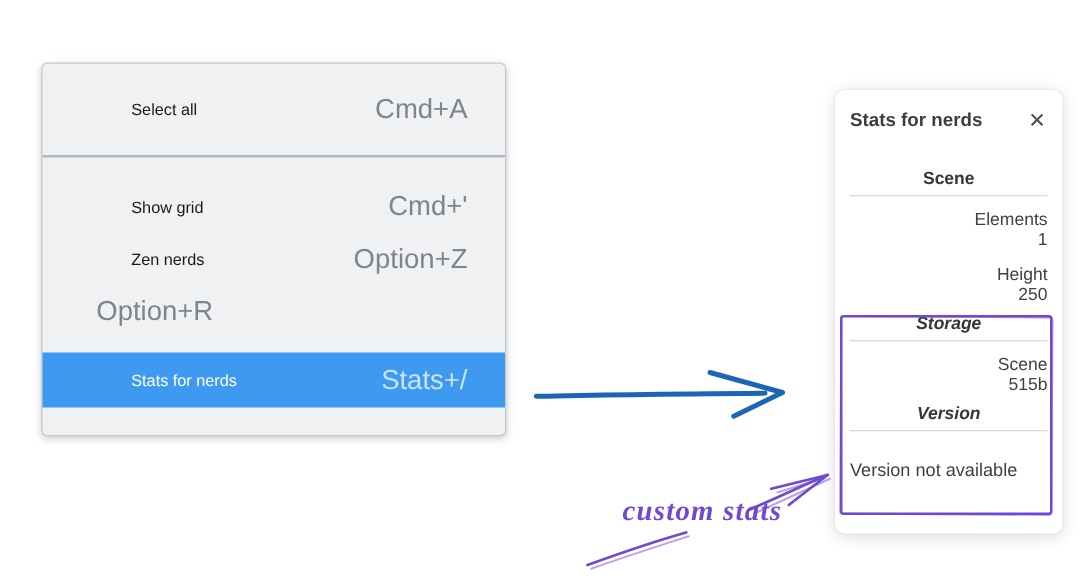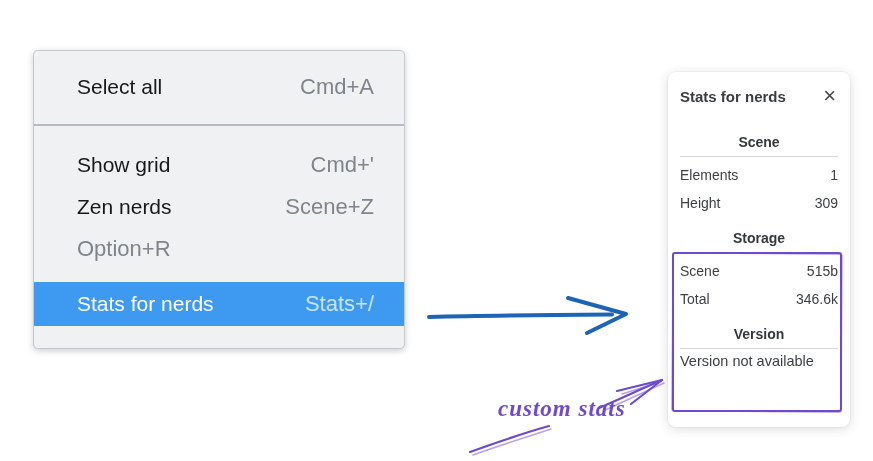--- a/index.html
+++ b/index.html
@@ -19,21 +19,21 @@
     box-sizing:border-box;
     padding:15px 0 22px 0;
   }
   .menu-divider{
     height:2px;background:var(--divider);margin:16px 0 18px 0;
   }
   .menu-item{
     height:42px;display:flex;align-items:center;justify-content:space-between;
     padding:0 30px 0 43px;cursor:default;
   }
-  .menu-item .mi-label{font-size:21px;color:var(--label);}
+  .menu-item .mi-label{font-size:13px;color:var(--label);margin-left:28px;}
   .menu-item .mi-shortcut{font-size:22px;color:var(--shortcut);}
   .menu-item.selected{
     background:var(--highlight);height:44px;margin-top:12px;
   }
   .menu-item.selected .mi-label{color:#ffffff;}
   .menu-item.selected .mi-shortcut{color:rgba(255,255,255,.72);}
 
   
   .panel{
     position:absolute;left:668px;top:72px;width:182px;height:355px;
@@ -50,30 +50,30 @@
   .panel-title{font-weight:bold;font-size:15px;color:#3a3d41;}
   .panel-close{
     font-size:22px;line-height:18px;color:#46494d;cursor:pointer;
     padding:0 2px;font-weight:400;
   }
   .sec-h{
     text-align:center;font-weight:bold;font-size:14px;color:#35383b;
     line-height:18px;
   }
   .sec-h.first{margin-top:27px;}
-  .sec-h.next{margin-top:12px;}
+  .sec-h.next{font-style:italic;}
   .sec-hr{
     border:none;border-top:1px solid var(--hr);margin:5px 0 0 0;
   }
   .rows{padding-top:4px;}
   .stat-row{
     display:flex;justify-content:space-between;align-items:flex-end;
-    padding:6px 0;line-height:16px;
+    padding:6px 0;line-height:16px;flex-direction:column;
   }
-  .stat-note{margin-top:4px;line-height:17px;font-size:14.5px;}
+  .stat-note{margin-top:24px;line-height:17px;font-size:14.5px;}
 
   
   .overlay{
     position:absolute;left:0;top:0;width:873px;height:461px;
     pointer-events:none;z-index:5;
   }
   .custom-stats{
     position:absolute;left:498px;top:396px;z-index:6;
     font-family:Liberation Serif, serif;
     font-style:italic;
@@ -92,21 +92,21 @@
       <span class="mi-label">Select all</span>
       <span class="mi-shortcut">Cmd+A</span>
     </div>
     <div class="menu-divider"></div>
     <div class="menu-item">
       <span class="mi-label">Show grid</span>
       <span class="mi-shortcut">Cmd+'</span>
     </div>
     <div class="menu-item">
       <span class="mi-label">Zen nerds</span>
-      <span class="mi-shortcut">Scene+Z</span>
+      <span class="mi-shortcut">Option+Z</span>
     </div>
     <div class="menu-item">
       <span class="mi-shortcut">Option+R</span>
     </div>
     <div class="menu-item selected">
       <span class="mi-label">Stats for nerds</span>
       <span class="mi-shortcut">Stats+/</span>
     </div>
   </div>
 
@@ -119,36 +119,32 @@
     <div class="section">
       <div class="sec-h first">Scene</div>
       <hr class="sec-hr">
       <div class="rows">
         <div class="stat-row">
           <span>Elements</span>
           <span>1</span>
         </div>
         <div class="stat-row">
           <span>Height</span>
-          <span>309</span>
+          <span>250</span>
         </div>
       </div>
     </div>
 
     <div class="section">
       <div class="sec-h next">Storage</div>
       <hr class="sec-hr">
       <div class="rows">
         <div class="stat-row">
           <span>Scene</span>
           <span>515b</span>
-        </div>
-        <div class="stat-row">
-          <span>Total</span>
-          <span>346.6k</span>
         </div>
       </div>
     </div>
 
     <div class="section">
       <div class="sec-h next">Version</div>
       <hr class="sec-hr">
       <div class="stat-note">Version not available</div>
     </div>
   </div>

